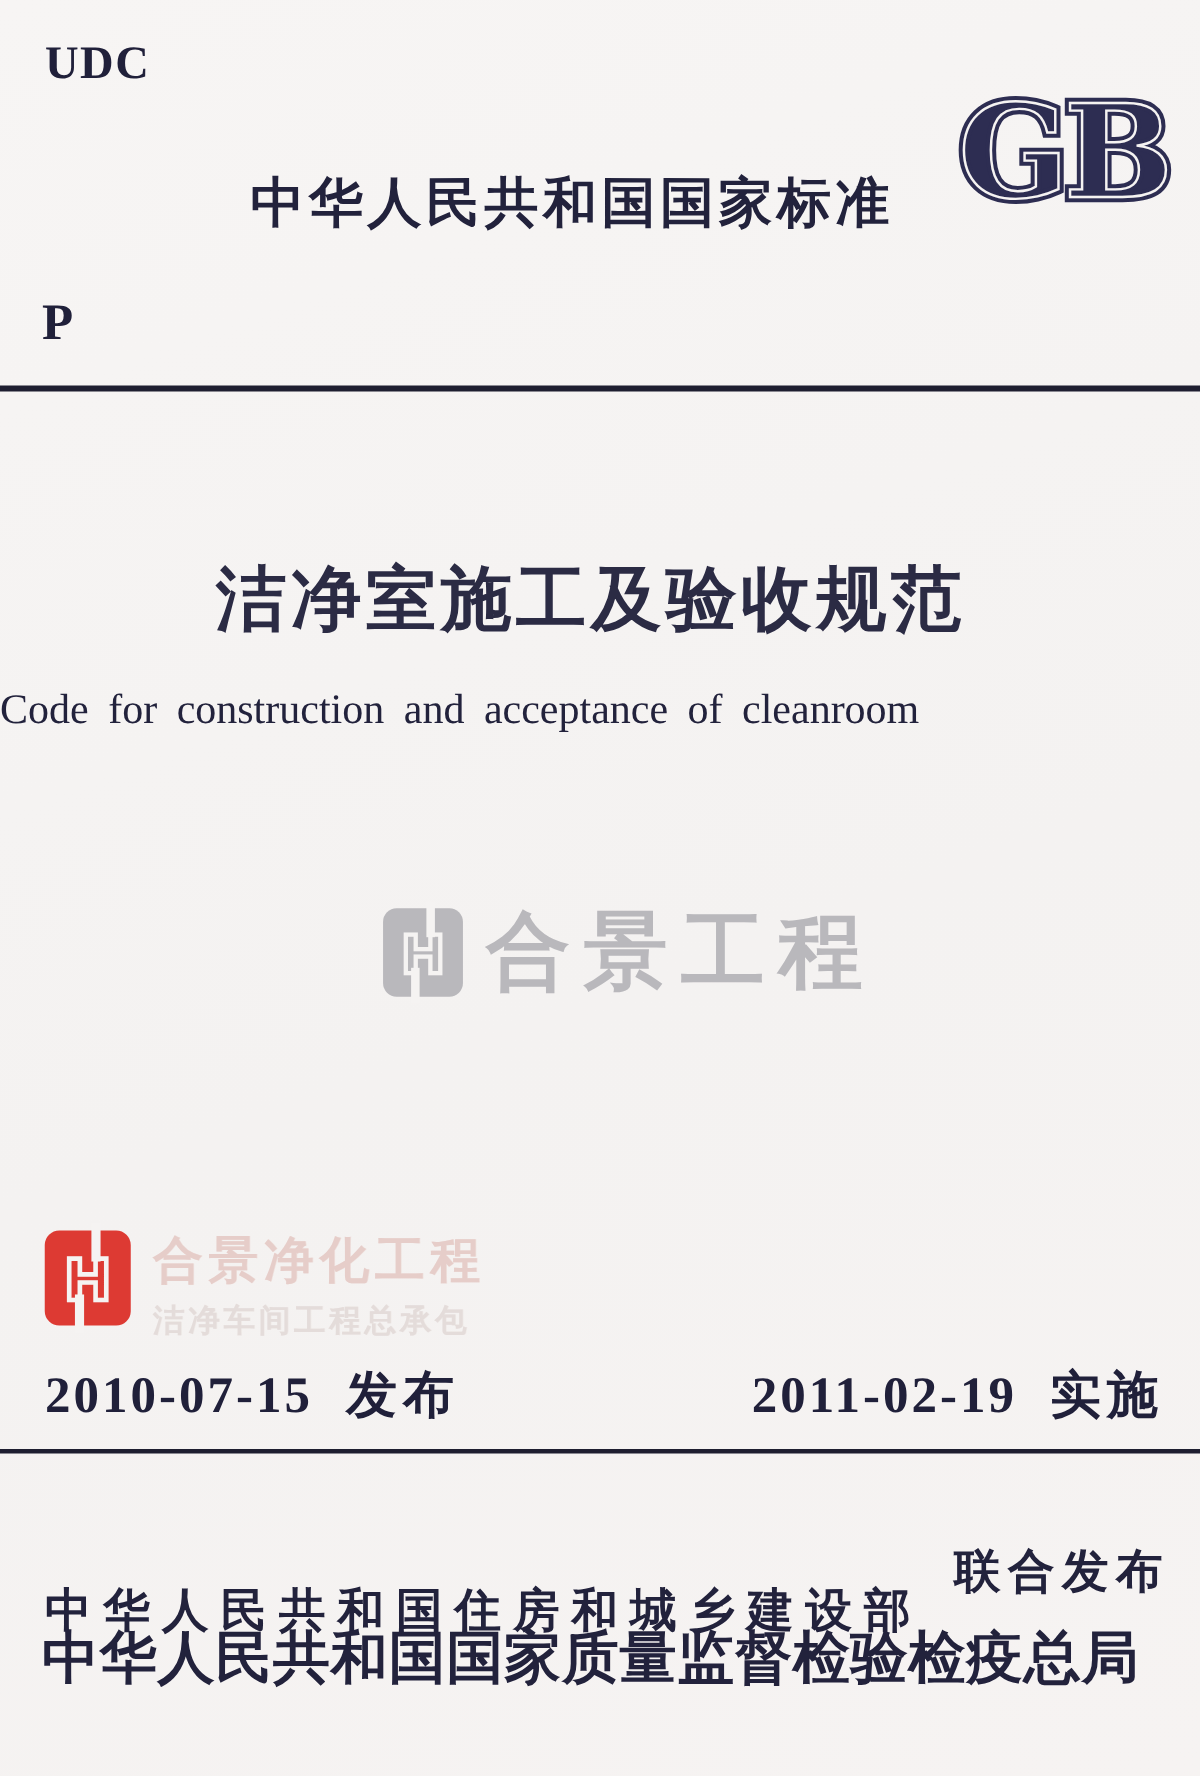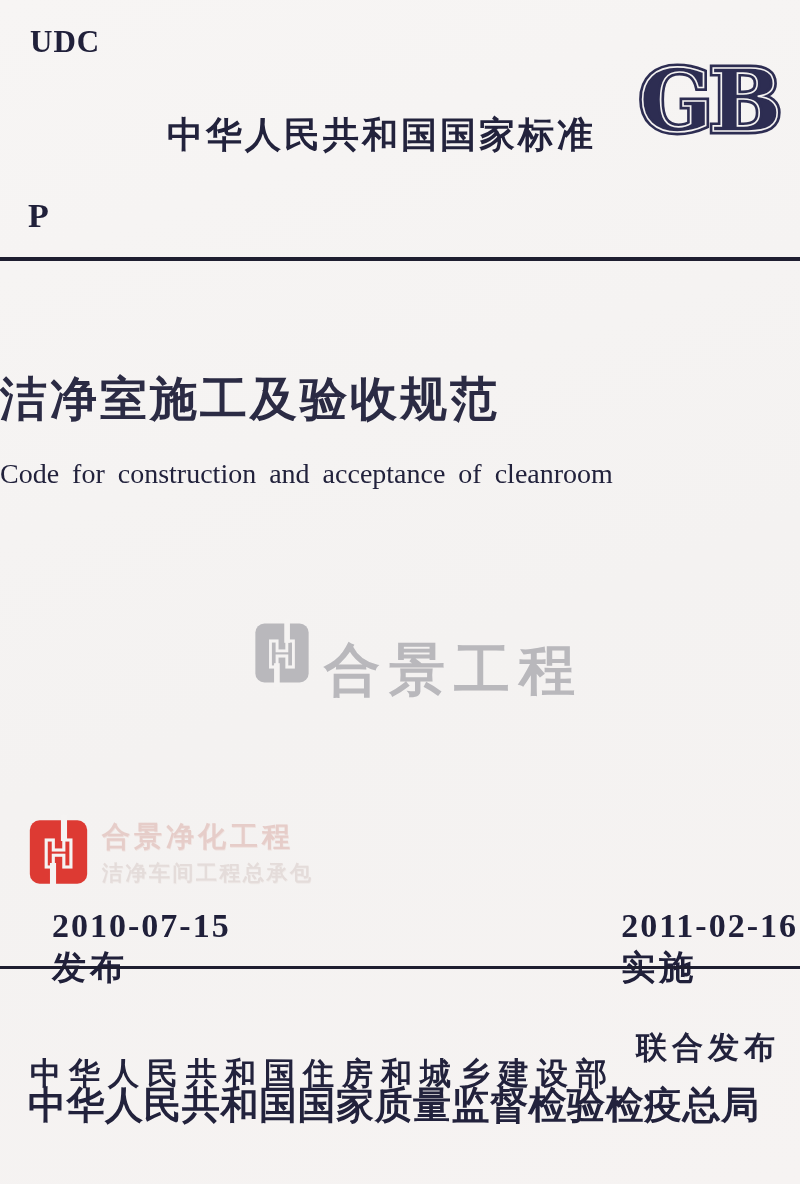--- a/index.html
+++ b/index.html
@@ -40,68 +40,68 @@
     font-weight: bold; font-size: 31px; letter-spacing: 1.5px;
     color: #20203a; white-space: nowrap;
   }
   .rule { position: absolute; left: 0; width: 800px; background: #1e1e30; }
   .rule-top { top: 257px; height: 4px; }
   .rule-mid { top: 966px; height: 3px; }
 
   
   .title-cn {
     position: absolute; left: 0; top: 368px; width: 644px;
-    text-align: left;
+    text-align: right;
     font-family: "Liberation Serif", "DejaVu Serif", serif;
     font-weight: 700; font-size: 47px; letter-spacing: 3px;
     color: #2b2b44; white-space: nowrap;
   }
   .title-en {
     position: absolute; left: 0; top: 458px; width: 800px;
     text-align: left;
     font-family: "Liberation Serif", "DejaVu Serif", serif;
     font-weight: 400; font-size: 28px; word-spacing: 6px;
     color: #22223c; white-space: nowrap;
   }
 
   
   .watermark {
     position: absolute; left: 253px; top: 597px;
     display: flex; align-items: center; gap: 13px;
   }
   .watermark .wm-logo { width: 58px; height: 68px; }
   .watermark .wm-text {
     font-weight: bold; font-size: 56px; letter-spacing: 9px;
-    color: #b9b8bc; white-space: nowrap; margin-top: 36px;
+    color: #b9b8bc; white-space: nowrap;
   }
 
   
   .company {
     position: absolute; left: 28px; top: 814px;
     display: flex; align-items: flex-start; gap: 13px;
   }
   .company .co-logo { width: 61px; height: 76px; }
   .co-text { padding-top: 4px; }
   .co-name {
-    font-weight: bold; font-size: 28px; letter-spacing: 4px;
+    font-weight: bold; font-size: 33px; letter-spacing: 4px;
     color: #e6cdc9; white-space: nowrap;
     text-shadow: 0.5px 0.5px 0 #efe2df;
   }
   .co-line {
     font-weight: bold; font-size: 21px; letter-spacing: 2.5px;
     color: #e4dcda; white-space: nowrap; margin-top: 3px;
     text-shadow: 0.5px 0.5px 0 #efeae8;
   }
 
   
   .date-row {
     position: absolute; left: 30px; top: 907px; width: 746px;
     display: flex; justify-content: space-between; align-items: baseline;
   }
-  .date-item { display: flex; align-items: baseline; white-space: nowrap; flex-direction: column; }
+  .date-item { display: flex; align-items: baseline; white-space: nowrap; }
   .date-num {
     font-family: "Liberation Serif", "DejaVu Serif", serif;
     font-weight: bold; font-size: 34px; letter-spacing: 2px;
     color: #20203a;
   }
   .date-label {
     font-weight: bold; font-size: 34px; letter-spacing: 4px;
     color: #20203a; margin-left: 22px;
   }
 
@@ -166,21 +166,21 @@
       <div class="co-line">洁净车间工程总承包</div>
     </div>
   </div>
 
   <div class="date-row">
     <div class="date-item">
       <span class="date-num">2010-07-15</span>
       <span class="date-label">发布</span>
     </div>
     <div class="date-item">
-      <span class="date-num">2011-02-16</span>
+      <span class="date-num">2011-02-19</span>
       <span class="date-label">实施</span>
     </div>
   </div>
 
   <div class="rule rule-mid"></div>
 
   <div class="pub-line1">中华人民共和国住房和城乡建设部</div>
   <div class="pub-line2">中华人民共和国国家质量监督检验检疫总局</div>
   <div class="pub-joint">联合发布</div>
 

